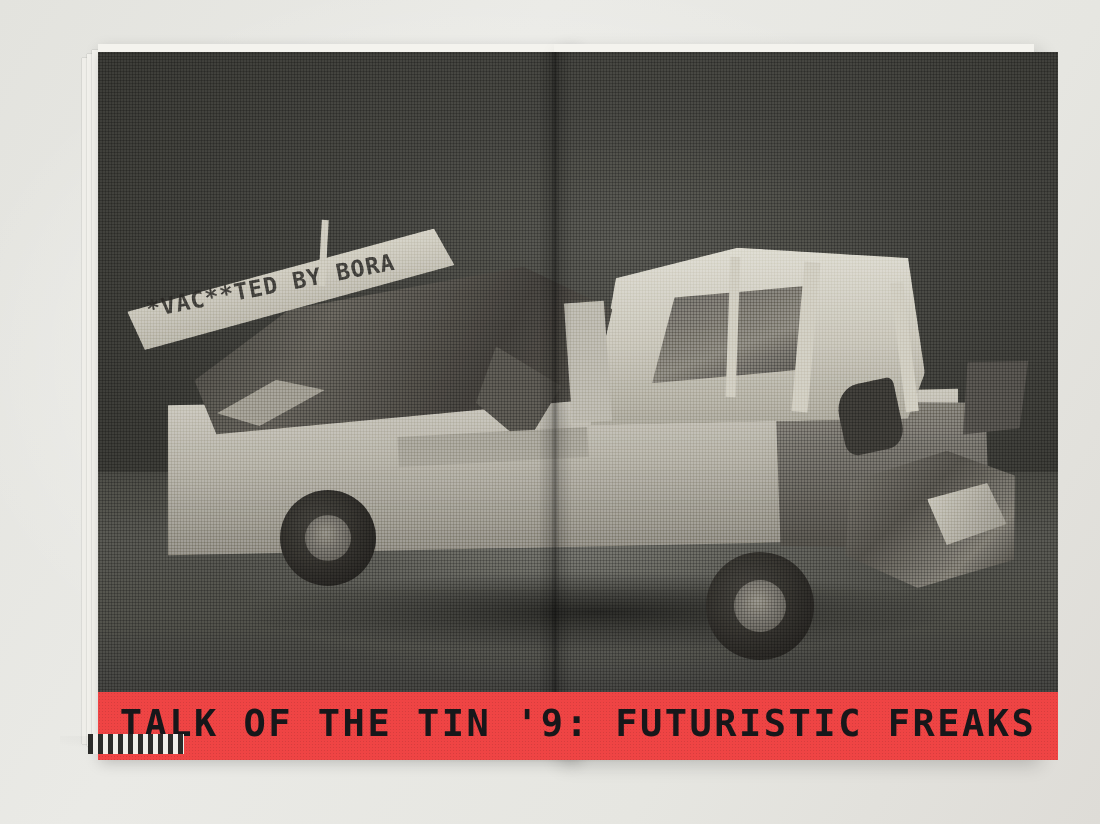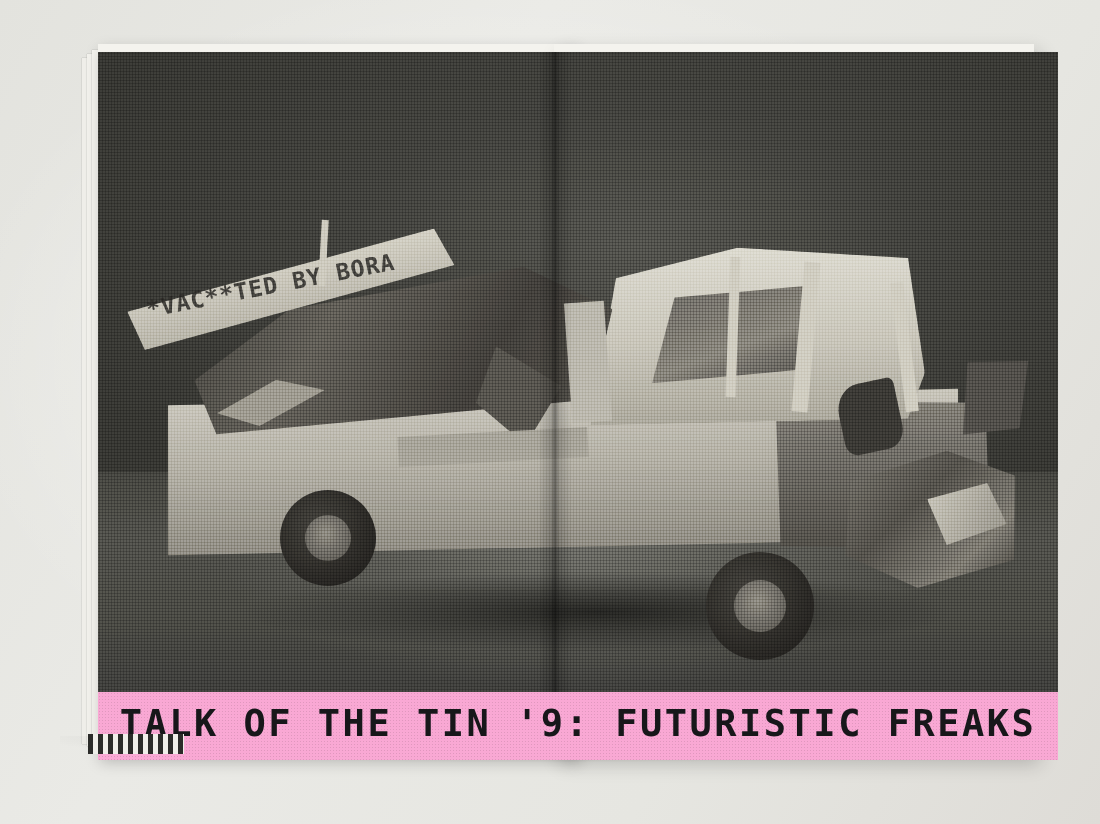--- a/index.html
+++ b/index.html
@@ -265,21 +265,21 @@
     background: radial-gradient(ellipse at 50% 50%, rgba(20,20,18,0.75) 0%, rgba(20,20,18,0.0) 72%);
   }
 
   
   #caption-band {
     position: absolute;
     left: 26px;
     top: 648px;
     width: 960px;
     height: 68px;
-    background: #f9a8d4;
+    background: #ef4444;
     z-index: 45;
     overflow: hidden;
   }
   #caption-band .band-grain {
     position: absolute; inset: 0;
     background-image: radial-gradient(rgba(0,0,0,0.10) 0.7px, transparent 0.9px);
     background-size: 3px 3px;
     pointer-events: none;
   }
   #caption-text {

